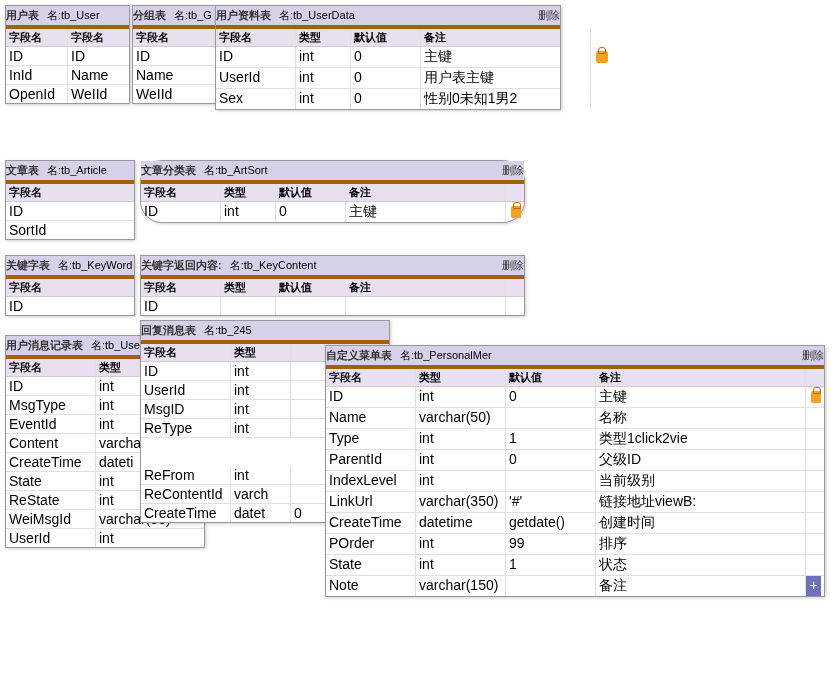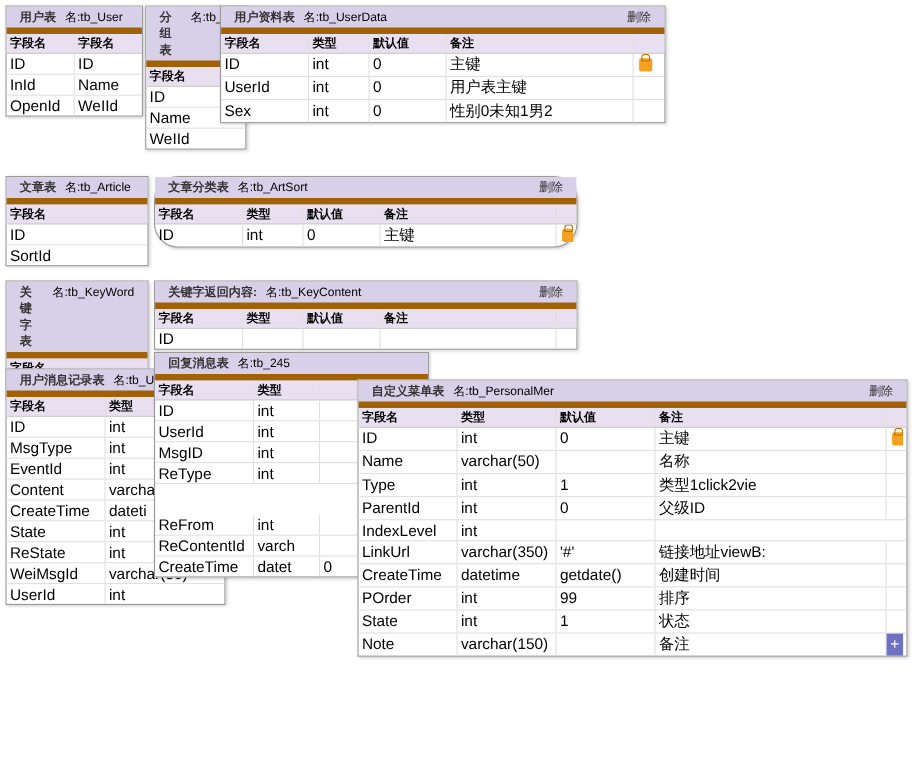--- a/index.html
+++ b/index.html
@@ -19,25 +19,25 @@
       background: #fff;
     }
     .table-panel {
       position: absolute;
       border: 1px solid #999;
       background: #fff;
       box-shadow: 1px 1px 3px rgba(0,0,0,0.2);
     }
     .panel-header {
       background: #d8d0e8;
-      padding: 2px 12px;
+      padding: 2px 0;
       display: flex;
       justify-content: space-between;
       align-items: center;
-      border-bottom: 6px solid #a16207;
+      border-bottom: 4px solid #a16207;
     }
     .panel-header-inner {
       display: flex;
       gap: 8px;
       font-size: 11px;
     }
     .panel-name {
       font-weight: bold;
       color: #333;
     }
@@ -136,21 +136,21 @@
       <span class="cell">ID</span>
     </div>
     <div class="fields-row" style="grid-template-columns:80px;">
       <span class="cell">Name</span>
     </div>
     <div class="fields-row" style="grid-template-columns:80px;">
       <span class="cell">WeIId</span>
     </div>
   </div>
 
-  <div class="table-panel" style="left:200px;top:5px;width:405px;">
+  <div class="table-panel" style="left:215px;top:5px;width:346px;">
     <div class="panel-header" style="justify-content:space-between;">
       <div class="panel-header-inner">
         <span class="panel-name">用户资料表</span>
         <span>名:tb_UserData</span>
       </div>
       <span class="panel-delete">删除</span>
     </div>
     <div class="fields-header" style="grid-template-columns:80px 55px 70px 170px 20px;">
       <span class="cell">字段名</span>
       <span class="cell">类型</span>
@@ -400,20 +400,21 @@
       <span class="cell">ParentId</span>
       <span class="cell">int</span>
       <span class="cell">0</span>
       <span class="cell">父级ID</span>
       <span class="cell"></span>
     </div>
     <div class="fields-row" style="grid-template-columns:90px 90px 90px 210px 15px;">
       <span class="cell">IndexLevel</span>
       <span class="cell">int</span>
       <span class="cell"></span>
+      <span class="cell">当前级别</span>
       <span class="cell"></span>
     </div>
     <div class="fields-row" style="grid-template-columns:90px 90px 90px 210px 15px;">
       <span class="cell">LinkUrl</span>
       <span class="cell">varchar(350)</span>
       <span class="cell">'#'</span>
       <span class="cell">链接地址viewB:</span>
       <span class="cell"></span>
     </div>
     <div class="fields-row" style="grid-template-columns:90px 90px 90px 210px 15px;">

